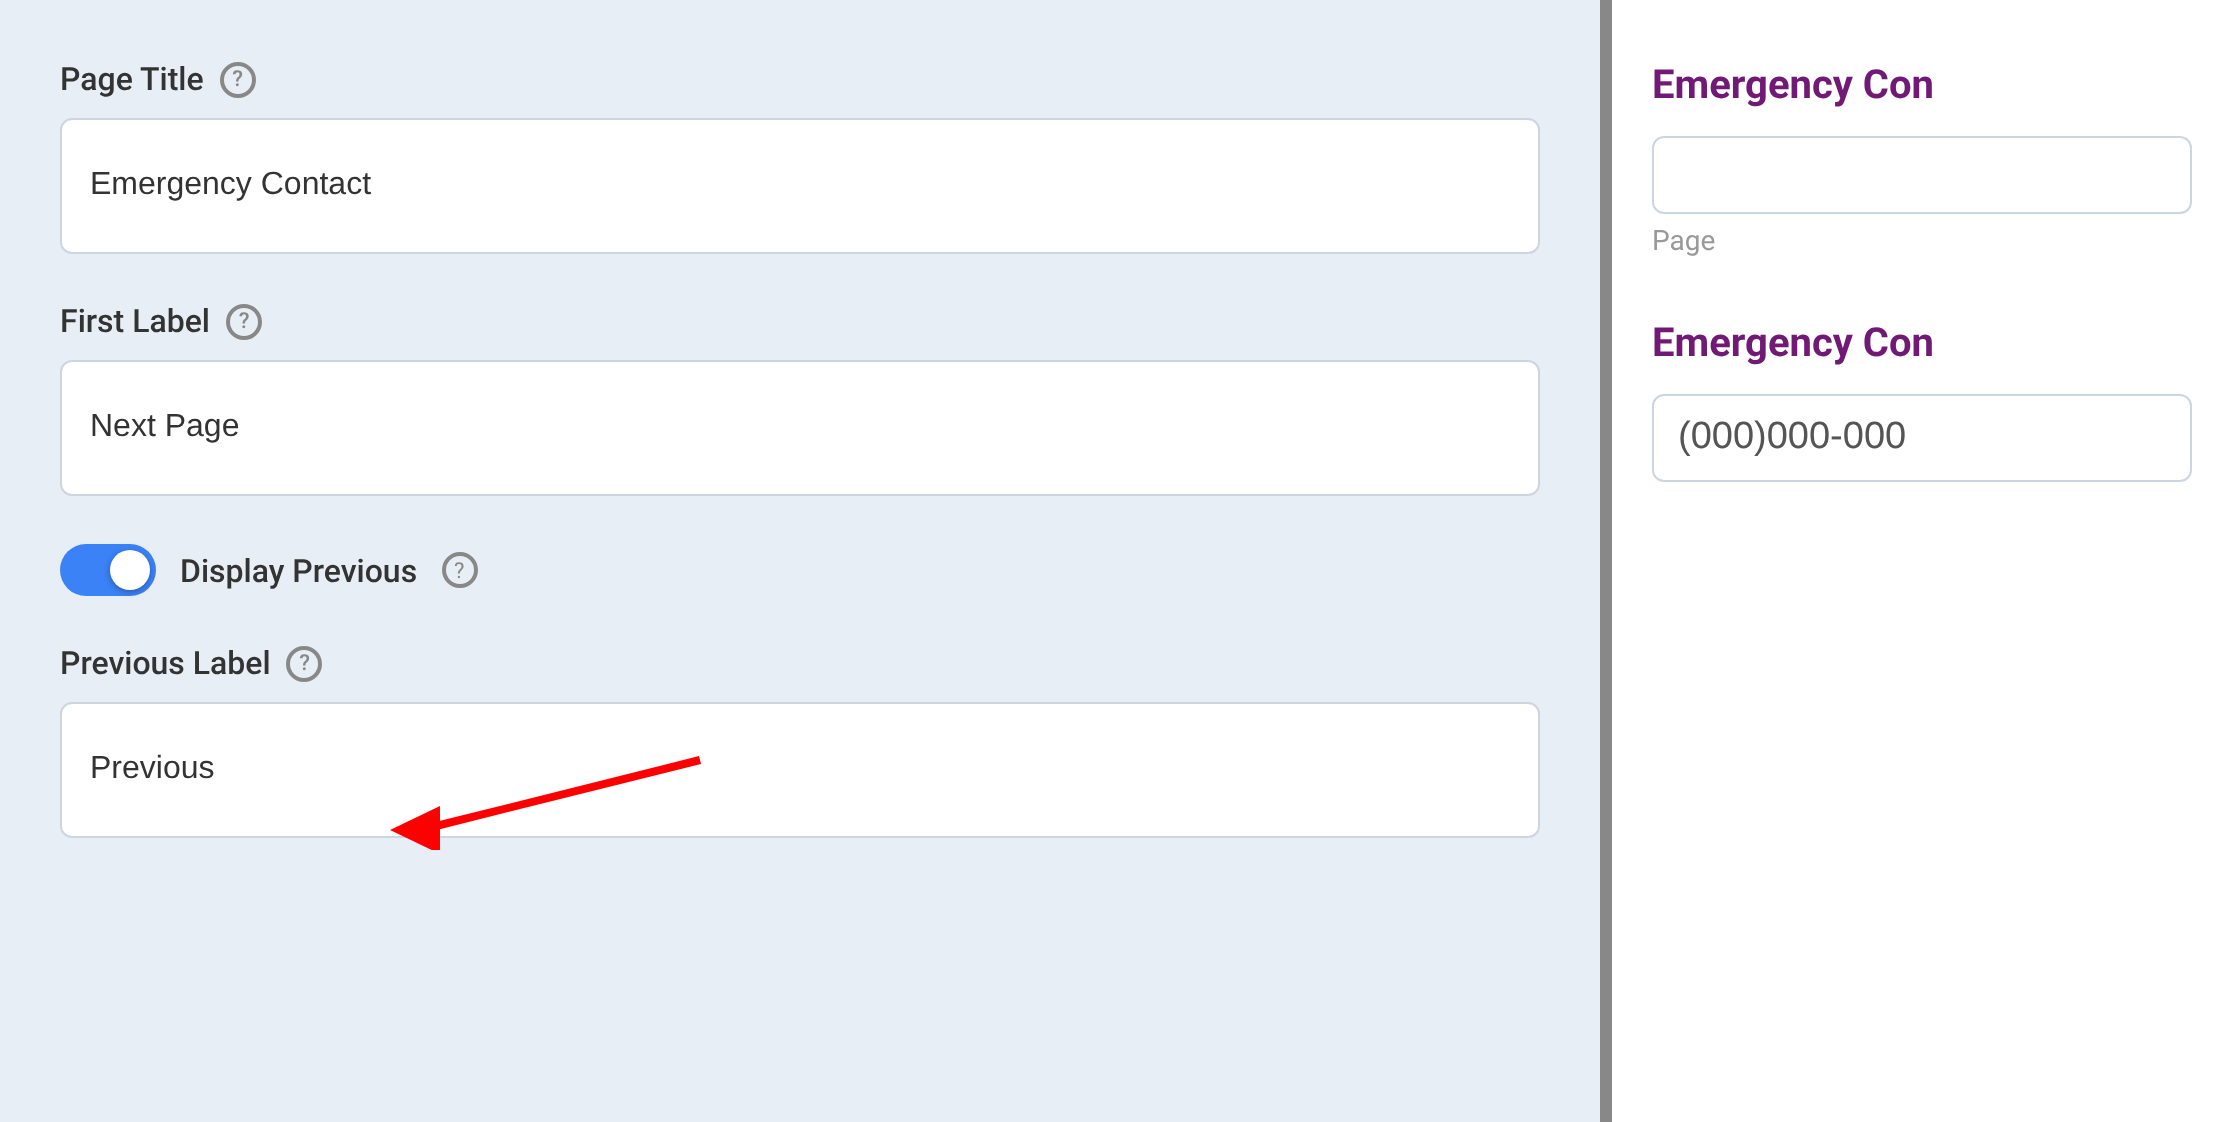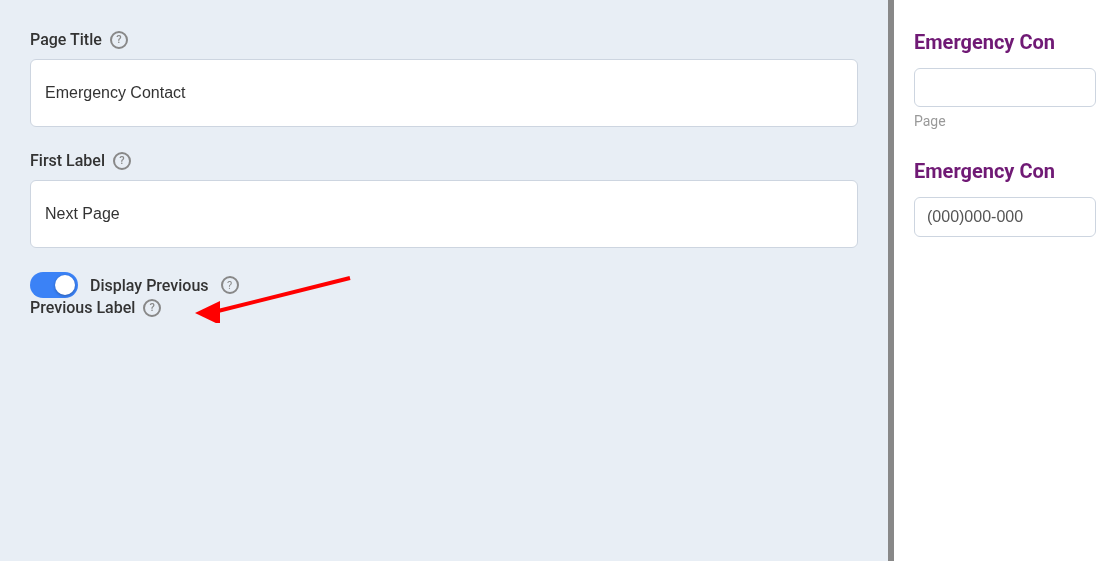--- a/index.html
+++ b/index.html
@@ -11,21 +11,21 @@
     body {
       font-family: -apple-system, BlinkMacSystemFont, 'Segoe UI', Roboto, sans-serif;
       background: #e8eef5;
       width: 1116px;
       height: 561px;
       overflow: hidden;
       display: flex;
     }
 
     .left-panel {
-      width: 888px;
+      width: 800px;
       background: #e8eef5;
       padding: 30px 30px;
       flex-shrink: 0;
     }
 
     .right-panel {
       flex: 1;
       background: #fff;
       border-left: 6px solid #888;
       padding: 30px 20px;
@@ -68,20 +68,21 @@
       font-size: 16px;
       color: #333;
       background: #fff;
       outline: none;
     }
 
     .toggle-row {
       display: flex;
       align-items: center;
       gap: 12px;
+      margin-bottom: 24px;
     }
 
     .toggle {
       position: relative;
       width: 48px;
       height: 26px;
       flex-shrink: 0;
     }
 
     .toggle input {
@@ -153,21 +154,21 @@
       font-size: 14px;
       color: #999;
       margin-bottom: 30px;
     }
 
     .right-phone-input {
       width: 100%;
       padding: 10px 12px;
       border: 1.5px solid #cdd5e0;
       border-radius: 6px;
-      font-size: 16px;
+      font-size: 19px;
       background: #fff;
       color: #555;
     }
   </style>
 </head>
 <body>
 
 <div class="left-panel">
 
   <div class="field-group">
@@ -193,20 +194,21 @@
     </label>
     <span class="toggle-label-text">Display Previous</span>
     <span class="help-icon">?</span>
   </div>
 
   <div class="field-group previous-field-wrapper">
     <div class="field-label">
       <span>Previous Label</span>
       <span class="help-icon">?</span>
     </div>
+    <input class="text-input" type="text" value="Previous" style="">
     
     <div class="arrow-annotation">
       <svg width="220" height="60" viewBox="0 0 220 60">
 
         <line x1="200" y1="15" x2="60" y2="50" stroke="red" stroke-width="4"></line>
 
         <polygon points="45,50 70,38 70,62" fill="red"></polygon>
       </svg>
     </div>
   </div>

